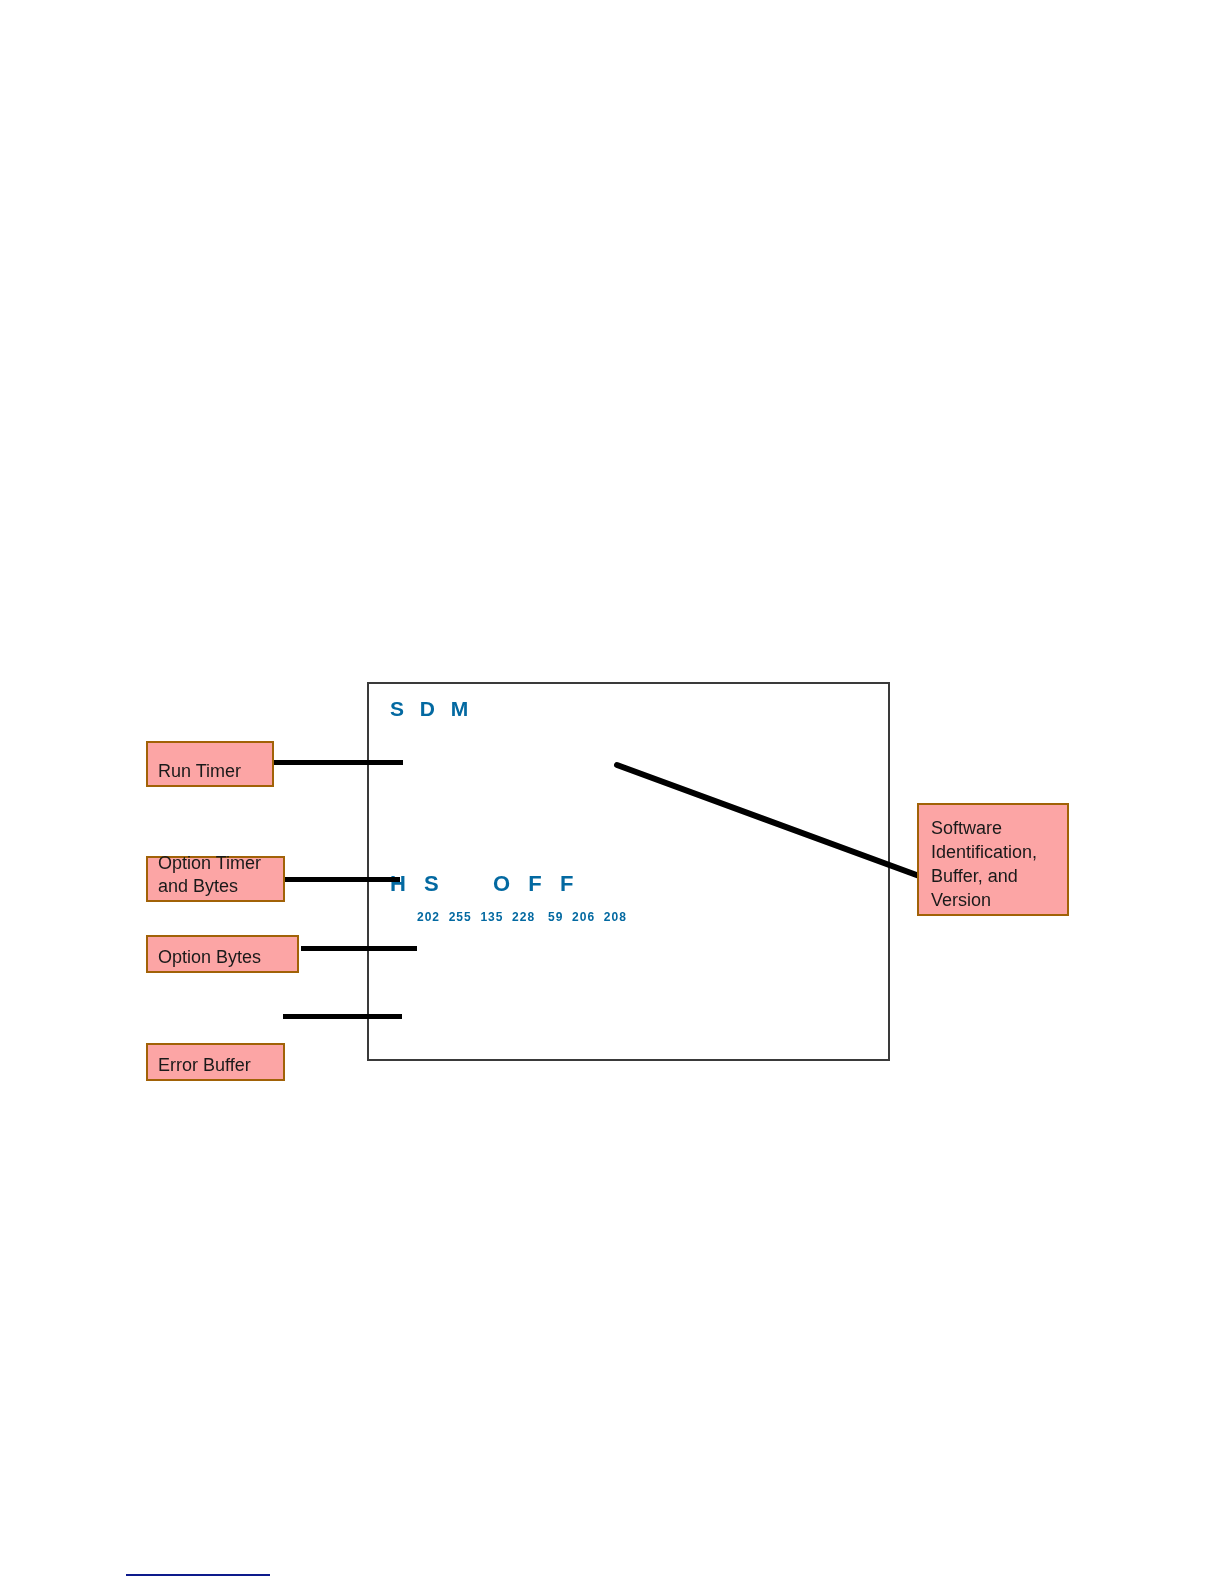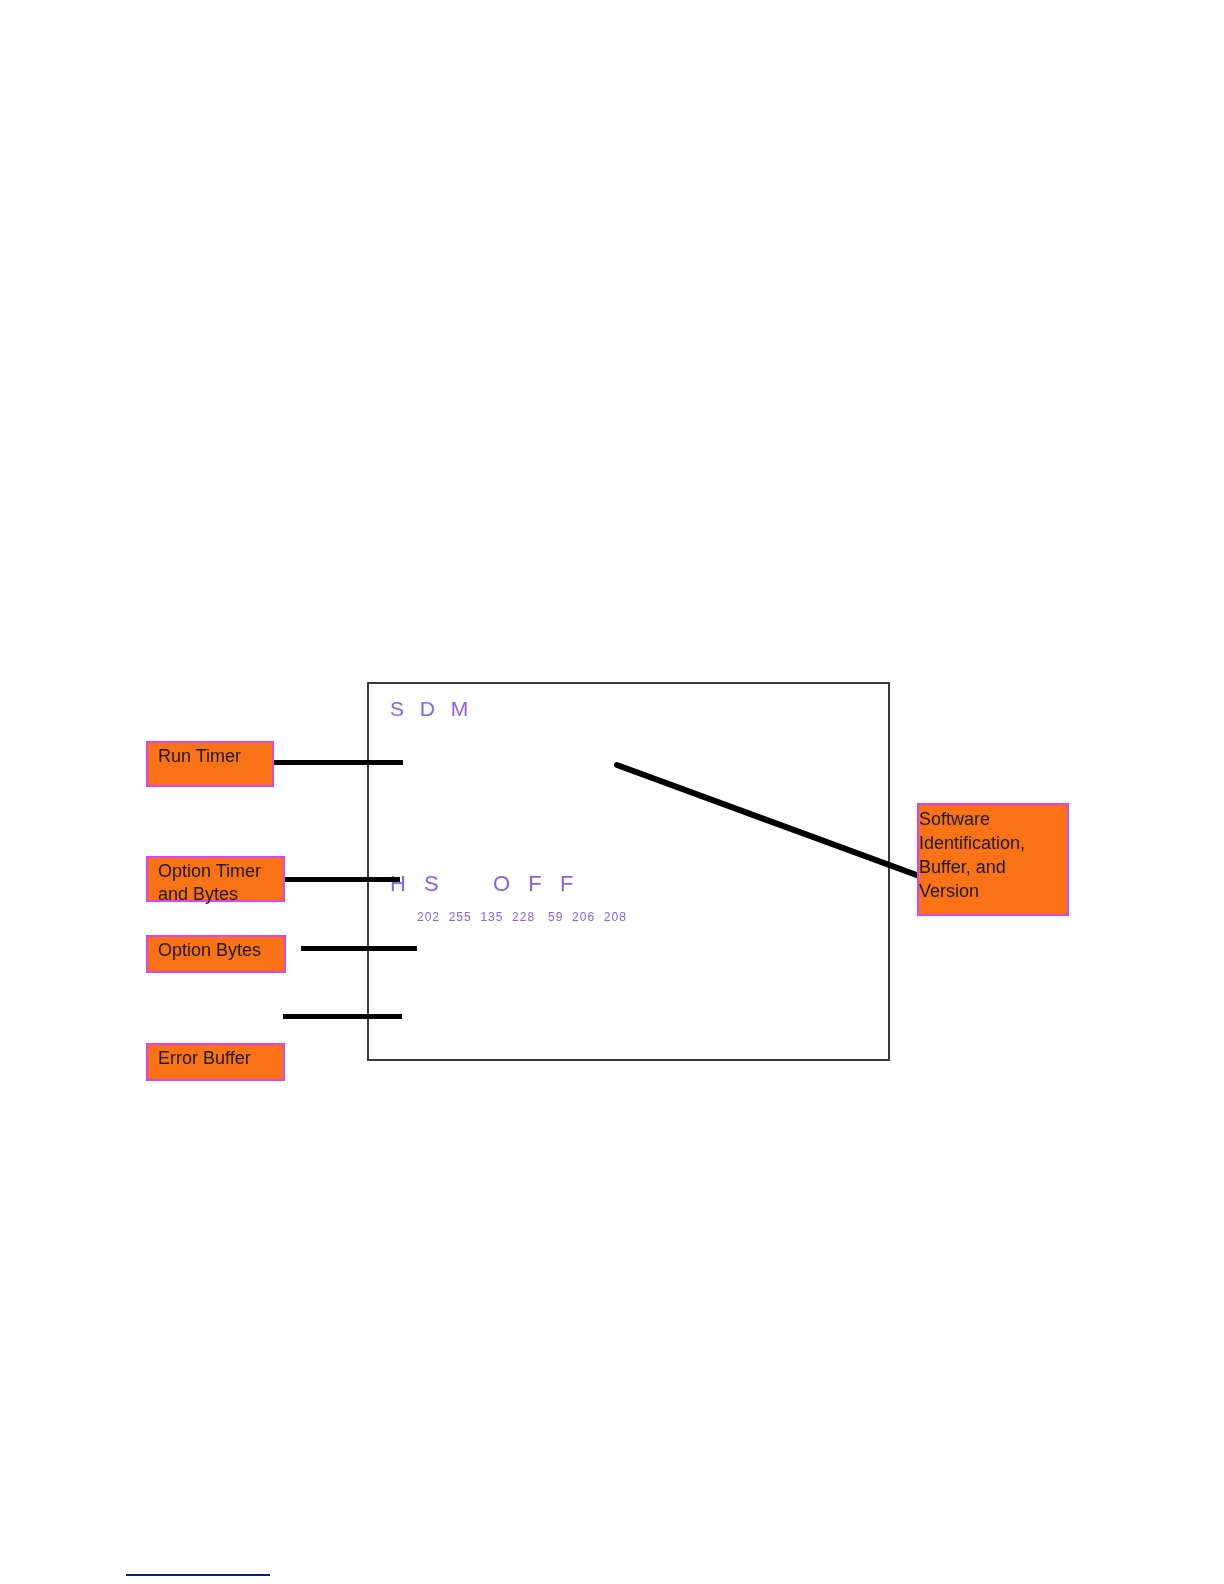--- a/index.html
+++ b/index.html
@@ -27,22 +27,23 @@
     top: 682px;
     width: 523px;
     height: 379px;
     border: 2px solid #3a3a3a;
     box-sizing: border-box;
     background: #ffffff;
   }
   .display-line {
     position: absolute;
     white-space: pre;
-    color: #8b5cf6;
+    color: #0369a1;
     font-family: "Liberation Sans", sans-serif;
+    font-weight: bold;
   }
   .line-sdm {
     left: 390px;
     top: 697px;
     font-size: 21px;
     letter-spacing: 5px;
   }
   .line-runtimer {
     left: 403px;
     top: 740px;
@@ -64,46 +65,46 @@
   .line-err {
     left: 403px;
     top: 1004px;
     font-size: 22px;
     letter-spacing: 6px;
   }
 
   
   .callout-box {
     position: absolute;
-    border: 2px solid #d946ef;
+    border: 2px solid #a16207;
     box-sizing: border-box;
-    background: #f97316;
+    background: #fca5a5;
     display: flex;
     flex-direction: column;
-    justify-content: flex-start;
+    justify-content: flex-end;
     padding: 2px 0 2px 10px;
   }
   .callout-box .cl {
     font-size: 18px;
     line-height: 23px;
     color: #1a1a1a;
     white-space: pre;
   }
 
   #box-run-timer      { left: 146px; top: 741px;  width: 128px; height: 46px; }
   #box-option-code    { left: 146px; top: 856px;  width: 139px; height: 46px; }
-  #box-option-bytes   { left: 146px; top: 935px;  width: 140px; height: 38px; }
+  #box-option-bytes   { left: 146px; top: 935px;  width: 153px; height: 38px; }
   #box-error-buffer   { left: 146px; top: 1043px; width: 139px; height: 38px; }
 
   #box-software-id {
     left: 917px;
     top: 803px;
     width: 152px;
     height: 113px;
-    padding-left: 0;
+    padding-left: 12px;
   }
   #box-software-id .cl { line-height: 24px; }
 
   
   .leader {
     position: absolute;
     background: #000000;
     height: 5px;
   }
   #leader-run-timer    { left: 272px; top: 760px;  width: 131px; }

